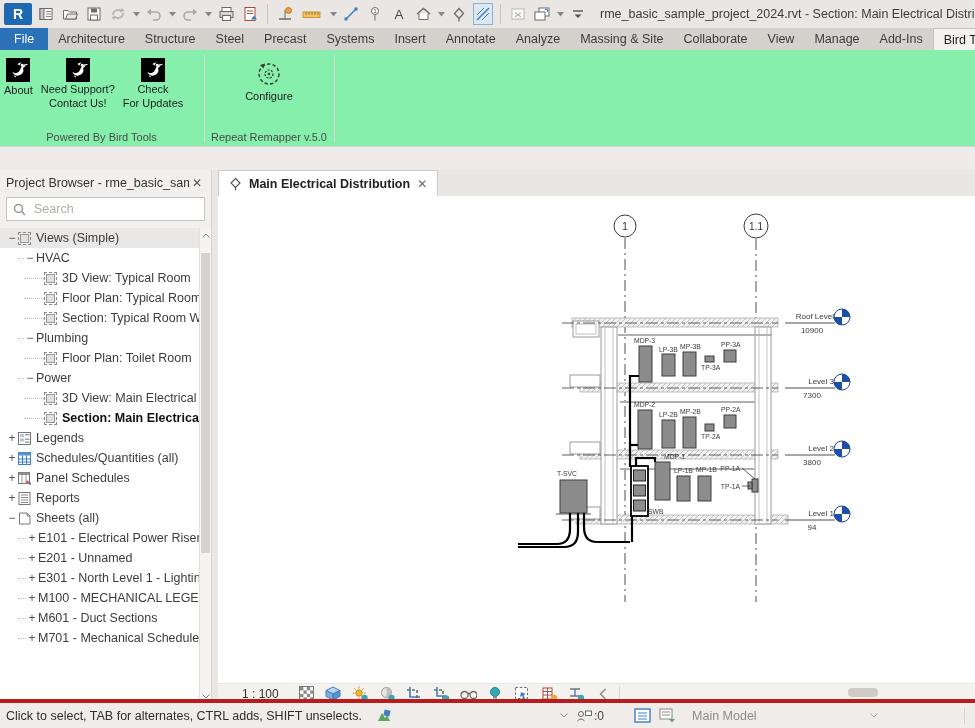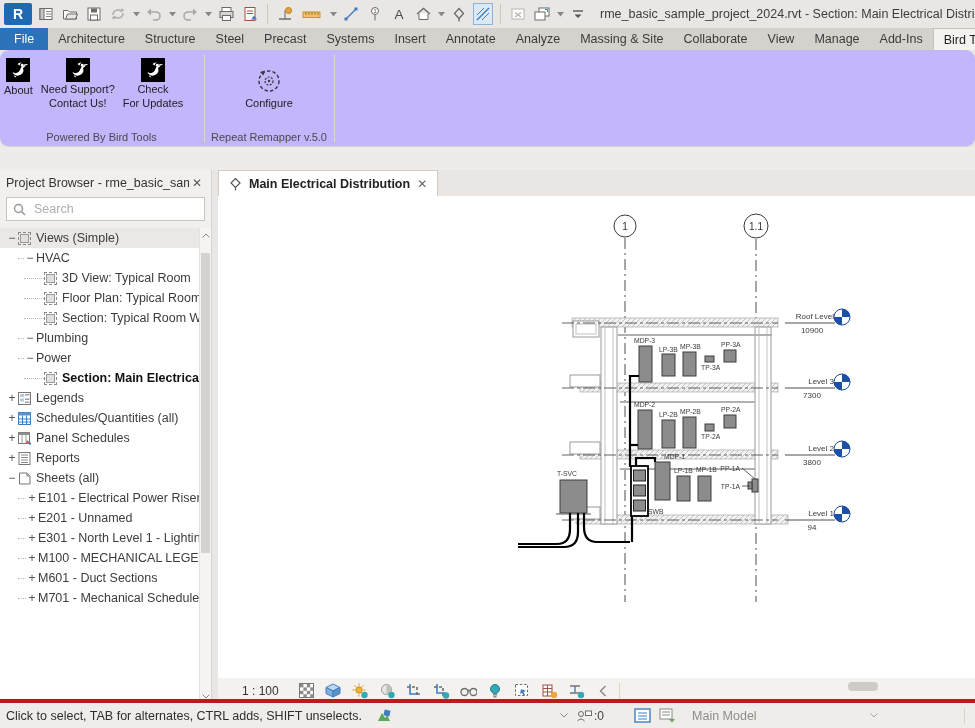--- a/index.html
+++ b/index.html
@@ -17,22 +17,22 @@
   .thinl{background:#dce9f5;border:1px solid #8fb3d4;box-sizing:border-box;}
   .wtitle{position:absolute;left:600px;top:0;height:28px;line-height:28px;width:380px;
           overflow:hidden;white-space:nowrap;color:#3c3c3c;font-size:12.5px;}
   
   .tabrow{position:absolute;top:28px;left:0;right:0;height:22px;background:#d5d2ce;
           display:flex;align-items:stretch;}
   .rtab{padding:0 10px;display:flex;align-items:center;font-size:12.5px;color:#3b3b3b;white-space:nowrap;}
   .rtab.file{background:#2b72b8;color:#fff;padding:0 14px;}
   .rtab.active{background:#f4f2ef;border:1px solid #c6c2be;border-bottom:none;color:#222;}
   
-  .ribbon{position:absolute;top:50px;left:0;right:0;height:96px;background:#c4b5fd;
-          border-bottom:1px solid #d6d2ce;border-radius:9px;}
+  .ribbon{position:absolute;top:50px;left:0;right:0;height:96px;background:#86efac;
+          border-bottom:1px solid #d6d2ce;}
   .rgroup{position:absolute;top:0;bottom:0;}
   .rgsep{position:absolute;top:4px;bottom:4px;width:1px;background:#dbd7d3;}
   .bigbtn{display:inline-flex;flex-direction:column;align-items:center;justify-content:flex-start;
           padding:4px 4px 0;gap:1px;}
   .bigbtn .bicon{width:24px;height:24px;background:#000;display:flex;align-items:center;justify-content:center;}
   .blbl{font-size:11px;color:#222;line-height:13px;text-align:center;white-space:nowrap;}
   .glabel{position:absolute;bottom:3px;left:0;right:0;text-align:center;font-size:11px;color:#4a4a4a;}
   
   .strip{position:absolute;top:147px;left:0;right:0;height:23px;background:#eeebe8;}
   
@@ -62,21 +62,21 @@
   .vthumb{position:absolute;left:1px;right:1px;top:25px;height:300px;background:#d5d2cf;}
   .varrow{position:absolute;left:0;right:0;height:14px;display:flex;align-items:center;justify-content:center;}
   
   .main{position:absolute;left:218px;top:170px;right:0;bottom:45px;}
   .vtabs{height:26px;background:#e9e6e3;display:flex;border-bottom:1px solid #d8d5d1;}
   .vtab{background:#fff;border:1px solid #cfccc8;border-bottom:none;display:flex;align-items:center;
         gap:7px;padding:0 10px;font-weight:bold;font-size:12.5px;color:#222;}
   .vtab .x{font-weight:normal;color:#666;font-size:12px;}
   .canvas{position:absolute;top:26px;left:0;right:0;bottom:0;background:#fff;overflow:hidden;}
   
-  .vcbar{position:absolute;left:218px;right:0;bottom:25px;height:25px;background:#f4f2ef;
+  .vcbar{position:absolute;left:218px;right:0;bottom:25px;height:19px;background:#f4f2ef;
          display:flex;align-items:center;}
   .scale{font-size:12px;color:#333;padding:0 14px 0 24px;}
   .vcico{width:17px;height:16px;margin:0 5px;display:flex;align-items:center;justify-content:center;}
   .vcsep{width:1px;height:16px;background:#d8d5d1;margin:0 2px;}
   .hscroll{position:relative;flex:1;height:100%;background:#f4f2ef;}
   .hthumb{position:absolute;top:4px;height:9px;left:226px;width:30px;background:#cfccc8;border-radius:4px;}
   
   .status{position:absolute;left:0;right:0;bottom:0;height:25px;background:#efece9;border-top:4px solid #b91c1c;
           display:flex;align-items:center;font-size:12.5px;color:#2e2e2e;}
   .smsg{padding-left:6px;white-space:nowrap;}
@@ -324,21 +324,21 @@
                 </g>
               </svg>
           </span>
           <span class="blbl">Check</span>
           <span class="blbl">For Updates</span>
         </div>
       </div>
       <div class="glabel">Powered By Bird Tools</div>
     </div>
     <div class="rgsep" style="left:204px;"></div>
-    <div class="rgroup" style="left:205px;width:128px;margin-top:7px;">
+    <div class="rgroup" style="left:205px;width:128px;">
       <div style="display:flex;justify-content:center;padding-top:5px;">
         <div class="bigbtn">
           <span>
             <svg width="30" height="30" viewBox="0 0 30 30">
                 <circle cx="15" cy="15" r="10" fill="none" stroke="#3a3a3a" stroke-width="1.4" stroke-dasharray="3.4 2.2"></circle>
                 <polygon points="6,6 11,4.5 9.5,9.5" fill="#3a3a3a"></polygon>
                 <circle cx="15" cy="15" r="4" fill="none" stroke="#3a3a3a" stroke-width="1.2" stroke-dasharray="2 1.4"></circle>
                 <circle cx="15" cy="15" r="1.2" fill="#3a3a3a"></circle>
               </svg>
           </span>
@@ -396,24 +396,38 @@
         <span class="vicon">
             <i></i>
           </span>
         <span class="tlabel">Section: Typical Room W</span>
       </div>
       <div class="trow d1">
         <span class="dots" style="width:6px"></span>
         <span class="exp">−</span>
         <span class="tlabel">Plumbing</span>
       </div>
+      <div class="trow d2">
+        <span class="dots" style="width:20px"></span>
+        <span class="vicon">
+            <i></i>
+          </span>
+        <span class="tlabel">Floor Plan: Toilet Room</span>
+      </div>
       <div class="trow d1">
         <span class="dots" style="width:6px"></span>
         <span class="exp">−</span>
         <span class="tlabel">Power</span>
+      </div>
+      <div class="trow d2">
+        <span class="dots" style="width:20px"></span>
+        <span class="vicon">
+            <i></i>
+          </span>
+        <span class="tlabel">3D View: Main Electrical</span>
       </div>
       <div class="trow d2 bold">
         <span class="dots" style="width:20px"></span>
         <span class="vicon">
             <i></i>
           </span>
         <span class="tlabel">Section: Main Electrical</span>
       </div>
       <div class="trow d0">
         <span class="exp">+</span>

